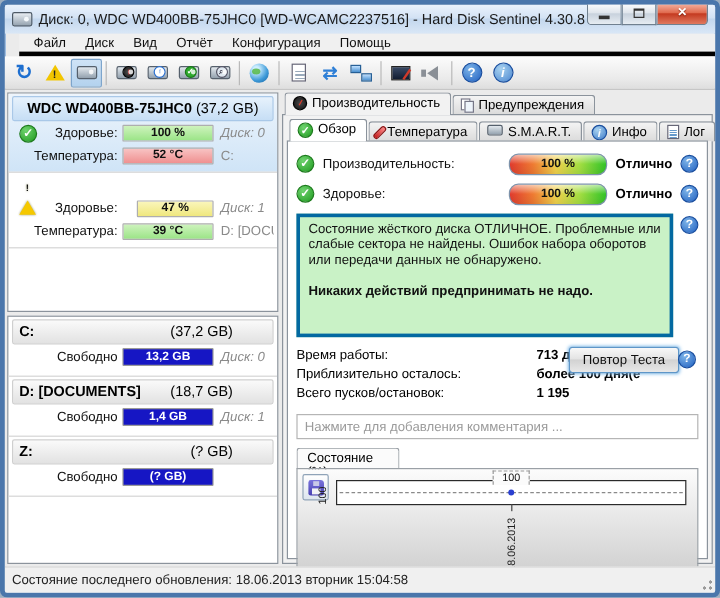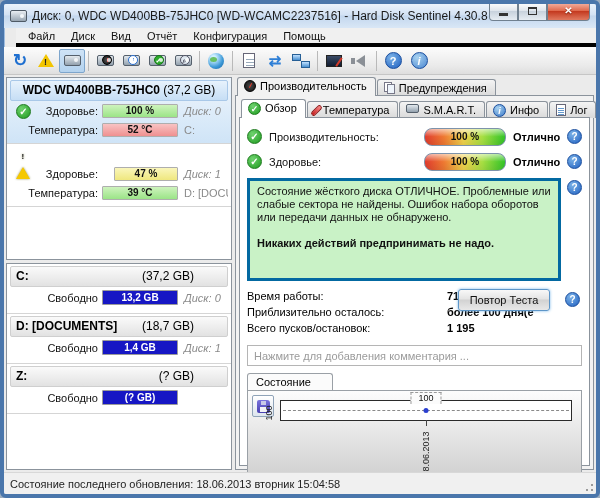--- a/index.html
+++ b/index.html
@@ -159,21 +159,21 @@
   
   .msg-row{ display:flex; gap:6px; margin-top:4px; flex:0 0 auto;}
   .msg-box{ flex:1 1 auto; height:103px; background:#c9f2c6; border:3px solid #0369a1;
     padding:4px 7px; font-size:11px; line-height:13px; color:#111; overflow:hidden;}
   .msg-box .act{ font-weight:bold; margin-top:13px;}
   
   .stats{ position:relative; margin-top:7px; flex:0 0 auto; min-height:50px;}
   .stat-row{ display:flex; font-size:11px; line-height:16px;}
   .stat-row .slabel{ width:200px; flex:0 0 auto;}
   .stat-row .sval{ font-weight:bold;}
-  .retest{ position:absolute; right:32px; top:1px; width:92px; height:22px; font-size:11px;
+  .retest{ position:absolute; right:16px; top:1px; width:92px; height:22px; font-size:11px;
     font-family:"Liberation Sans",sans-serif; color:#111; border:1px solid #5e96c8; border-radius:3px;
     background:linear-gradient(#f8f8f8,#e4e4e4 45%,#d2d2d2 50%,#e8e8e8);
     box-shadow:0 0 3px #7ab8ea;}
   .stats .help-sm{ position:absolute; right:2px; top:4px;}
   
   .comment{ margin-top:7px; width:100%; height:21px; border:1px solid #b5b5b5; font-size:11px;
     padding:0 6px; color:#333; font-family:"Liberation Sans",sans-serif; flex:0 0 auto;}
   .comment::placeholder{ color:#9b9b9b;}
   
   .chart-wrap{ margin-top:7px; flex:1 1 auto; display:flex; flex-direction:column; min-height:0;}

